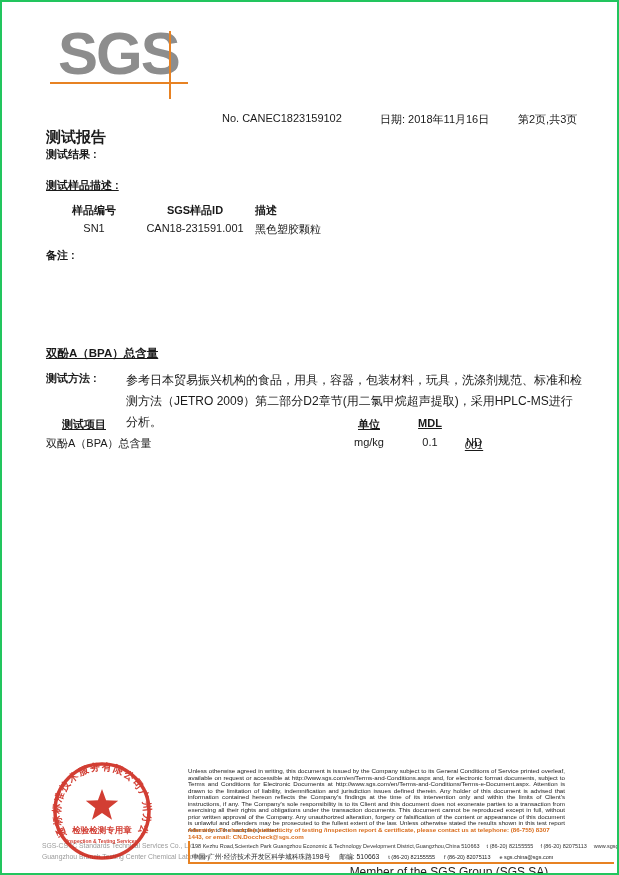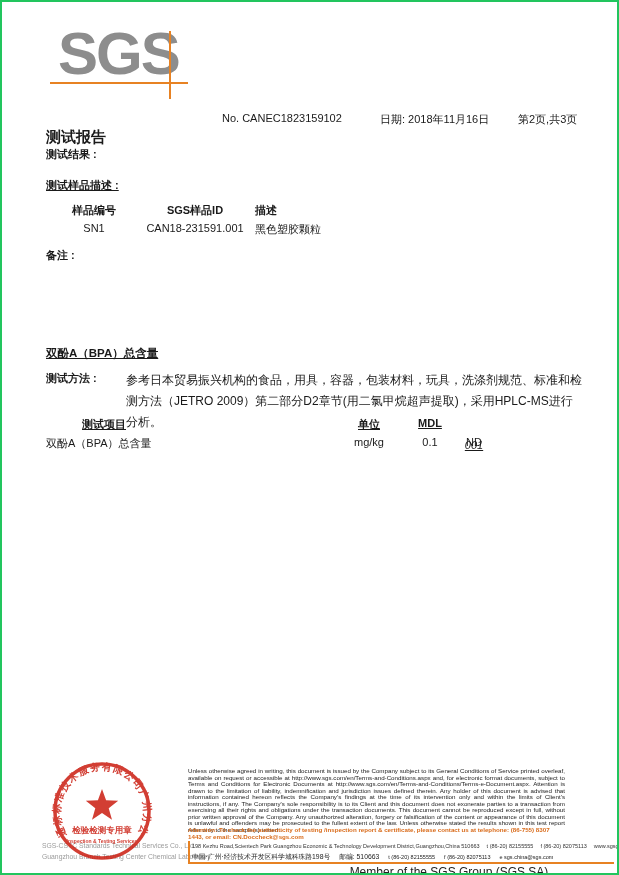--- a/index.html
+++ b/index.html
@@ -68,21 +68,21 @@
     <div class="cell" style="left:253px;top:220px;">黑色塑胶颗粒</div>
   </div>
 
   <div class="abs label" style="left:44px;top:246px;">备注 :</div>
 
   <div class="abs label u" style="left:44px;top:344px;font-size:11.5px;">双酚A（BPA）总含量</div>
   <div class="abs label" style="left:44px;top:369px;">测试方法 :</div>
   <div class="method-text">参考日本贸易振兴机构的食品，用具，容器，包装材料，玩具，洗涤剂规范、标准和检测方法（JETRO 2009）第二部分D2章节(用二氯甲烷超声提取)，采用HPLC-MS进行分析。</div>
 
   <div>
-    <div class="cell label u" style="left:60px;top:415px;margin-left:20px;">测试项目</div>
+    <div class="cell label u" style="left:60px;top:415px;">测试项目</div>
     <div class="cell label u center" style="left:338px;top:415px;width:58px;">单位</div>
     <div class="cell label u center" style="left:400px;top:415px;width:56px;">MDL</div>
     <div class="cell it u center" style="left:444px;top:415px;width:56px;">001</div>
     <div class="cell" style="left:44px;top:434px;">双酚A（BPA）总含量</div>
     <div class="cell center" style="left:338px;top:434px;width:58px;">mg/kg</div>
     <div class="cell center" style="left:400px;top:434px;width:56px;">0.1</div>
     <div class="cell center" style="left:444px;top:434px;width:56px;">ND</div>
   </div>
 
   <div class="disclaimer">Unless otherwise agreed in writing, this document is issued by the Company subject to its General Conditions of Service printed overleaf, available on request or accessible at http://www.sgs.com/en/Terms-and-Conditions.aspx and, for electronic format documents, subject to Terms and Conditions for Electronic Documents at http://www.sgs.com/en/Terms-and-Conditions/Terms-e-Document.aspx. Attention is drawn to the limitation of liability, indemnification and jurisdiction issues defined therein. Any holder of this document is advised that information contained hereon reflects the Company's findings at the time of its intervention only and within the limits of Client's instructions, if any. The Company's sole responsibility is to its Client and this document does not exonerate parties to a transaction from exercising all their rights and obligations under the transaction documents. This document cannot be reproduced except in full, without prior written approval of the Company. Any unauthorized alteration, forgery or falsification of the content or appearance of this document is unlawful and offenders may be prosecuted to the fullest extent of the law. Unless otherwise stated the results shown in this test report refer only to the sample(s) tested .</div>

